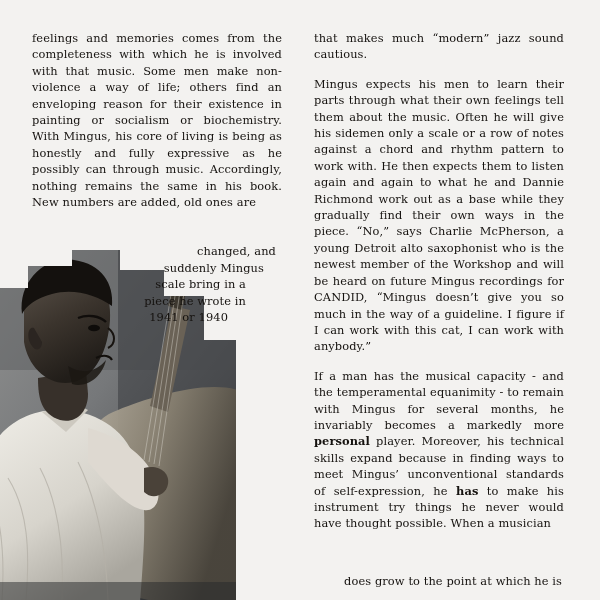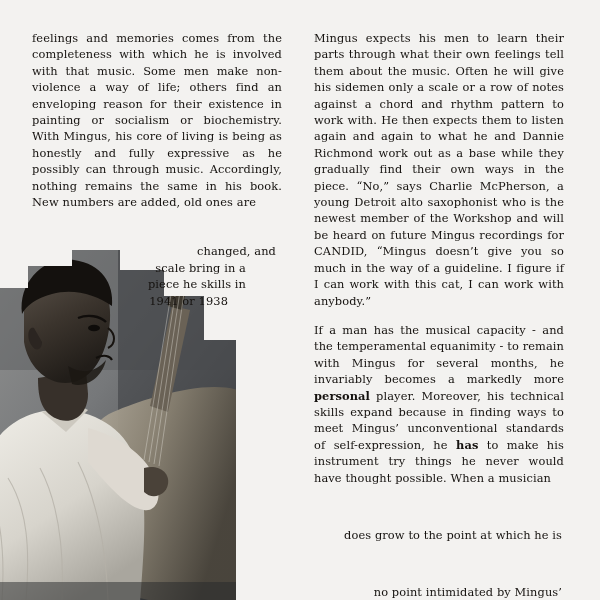--- a/index.html
+++ b/index.html
@@ -173,28 +173,30 @@
     </svg>
   </div>
 
   <div class="columns">
 
     <div class="col col-left">
       <div class="leftcol-body">
         <p>feelings and memories comes from the completeness with which he is involved with that music. Some men make non-violence a way of life; others find an enveloping reason for their existence in painting or socialism or biochemistry. With Mingus, his core of living is being as honestly and fully expressive as he possibly can through music. Accordingly, nothing remains the same in his book. New numbers are added, old ones are</p>
         <div class="narrow-lines">
           <div class="l1">changed, and</div>
+          <div class="l2">suddenly Mingus</div>
           <div class="l3">scale bring in a</div>
-          <div class="l3">piece he skills in</div>
-          <div class="l4">1941 or 1938</div>
+          <div class="l3">piece he wrote in</div>
+          <div class="l4">1941 or 1940</div>
         </div>
       </div>
     </div>
 
     <div class="col col-right">
+      <p>that makes much “modern” jazz sound cautious.</p>
       <p>Mingus expects his men to learn their parts through what their own feelings tell them about the music. Often he will give his sidemen only a scale or a row of notes against a chord and rhythm pattern to work with. He then expects them to listen again and again to what he and Dannie Richmond work out as a base while they gradually find their own ways in the piece. “No,” says Charlie McPherson, a young Detroit alto saxophonist who is the newest member of the Workshop and will be heard on future Mingus recordings for CANDID, “Mingus doesn’t give you so much in the way of a guideline. I figure if I can work with this cat, I can work with anybody.”</p>
       <p><span>If a man has the musical capacity - and the temperamental equanimity - to remain with Mingus for several months, he invariably becomes a markedly more </span><b>personal</b><span> player. Moreover, his technical skills expand because in finding ways to meet Mingus’ unconventional standards of self-expression, he </span><b>has</b><span> to make his instrument try things he never would have thought possible. When a musician</span></p>
       <div class="taper">
         <div class="t1">does grow to the point at which he is</div>
         <div class="t2">no point intimidated by Mingus’</div>
         <div class="t3">relentless challenges, he</div>
       </div>
     </div>
 
   </div>

